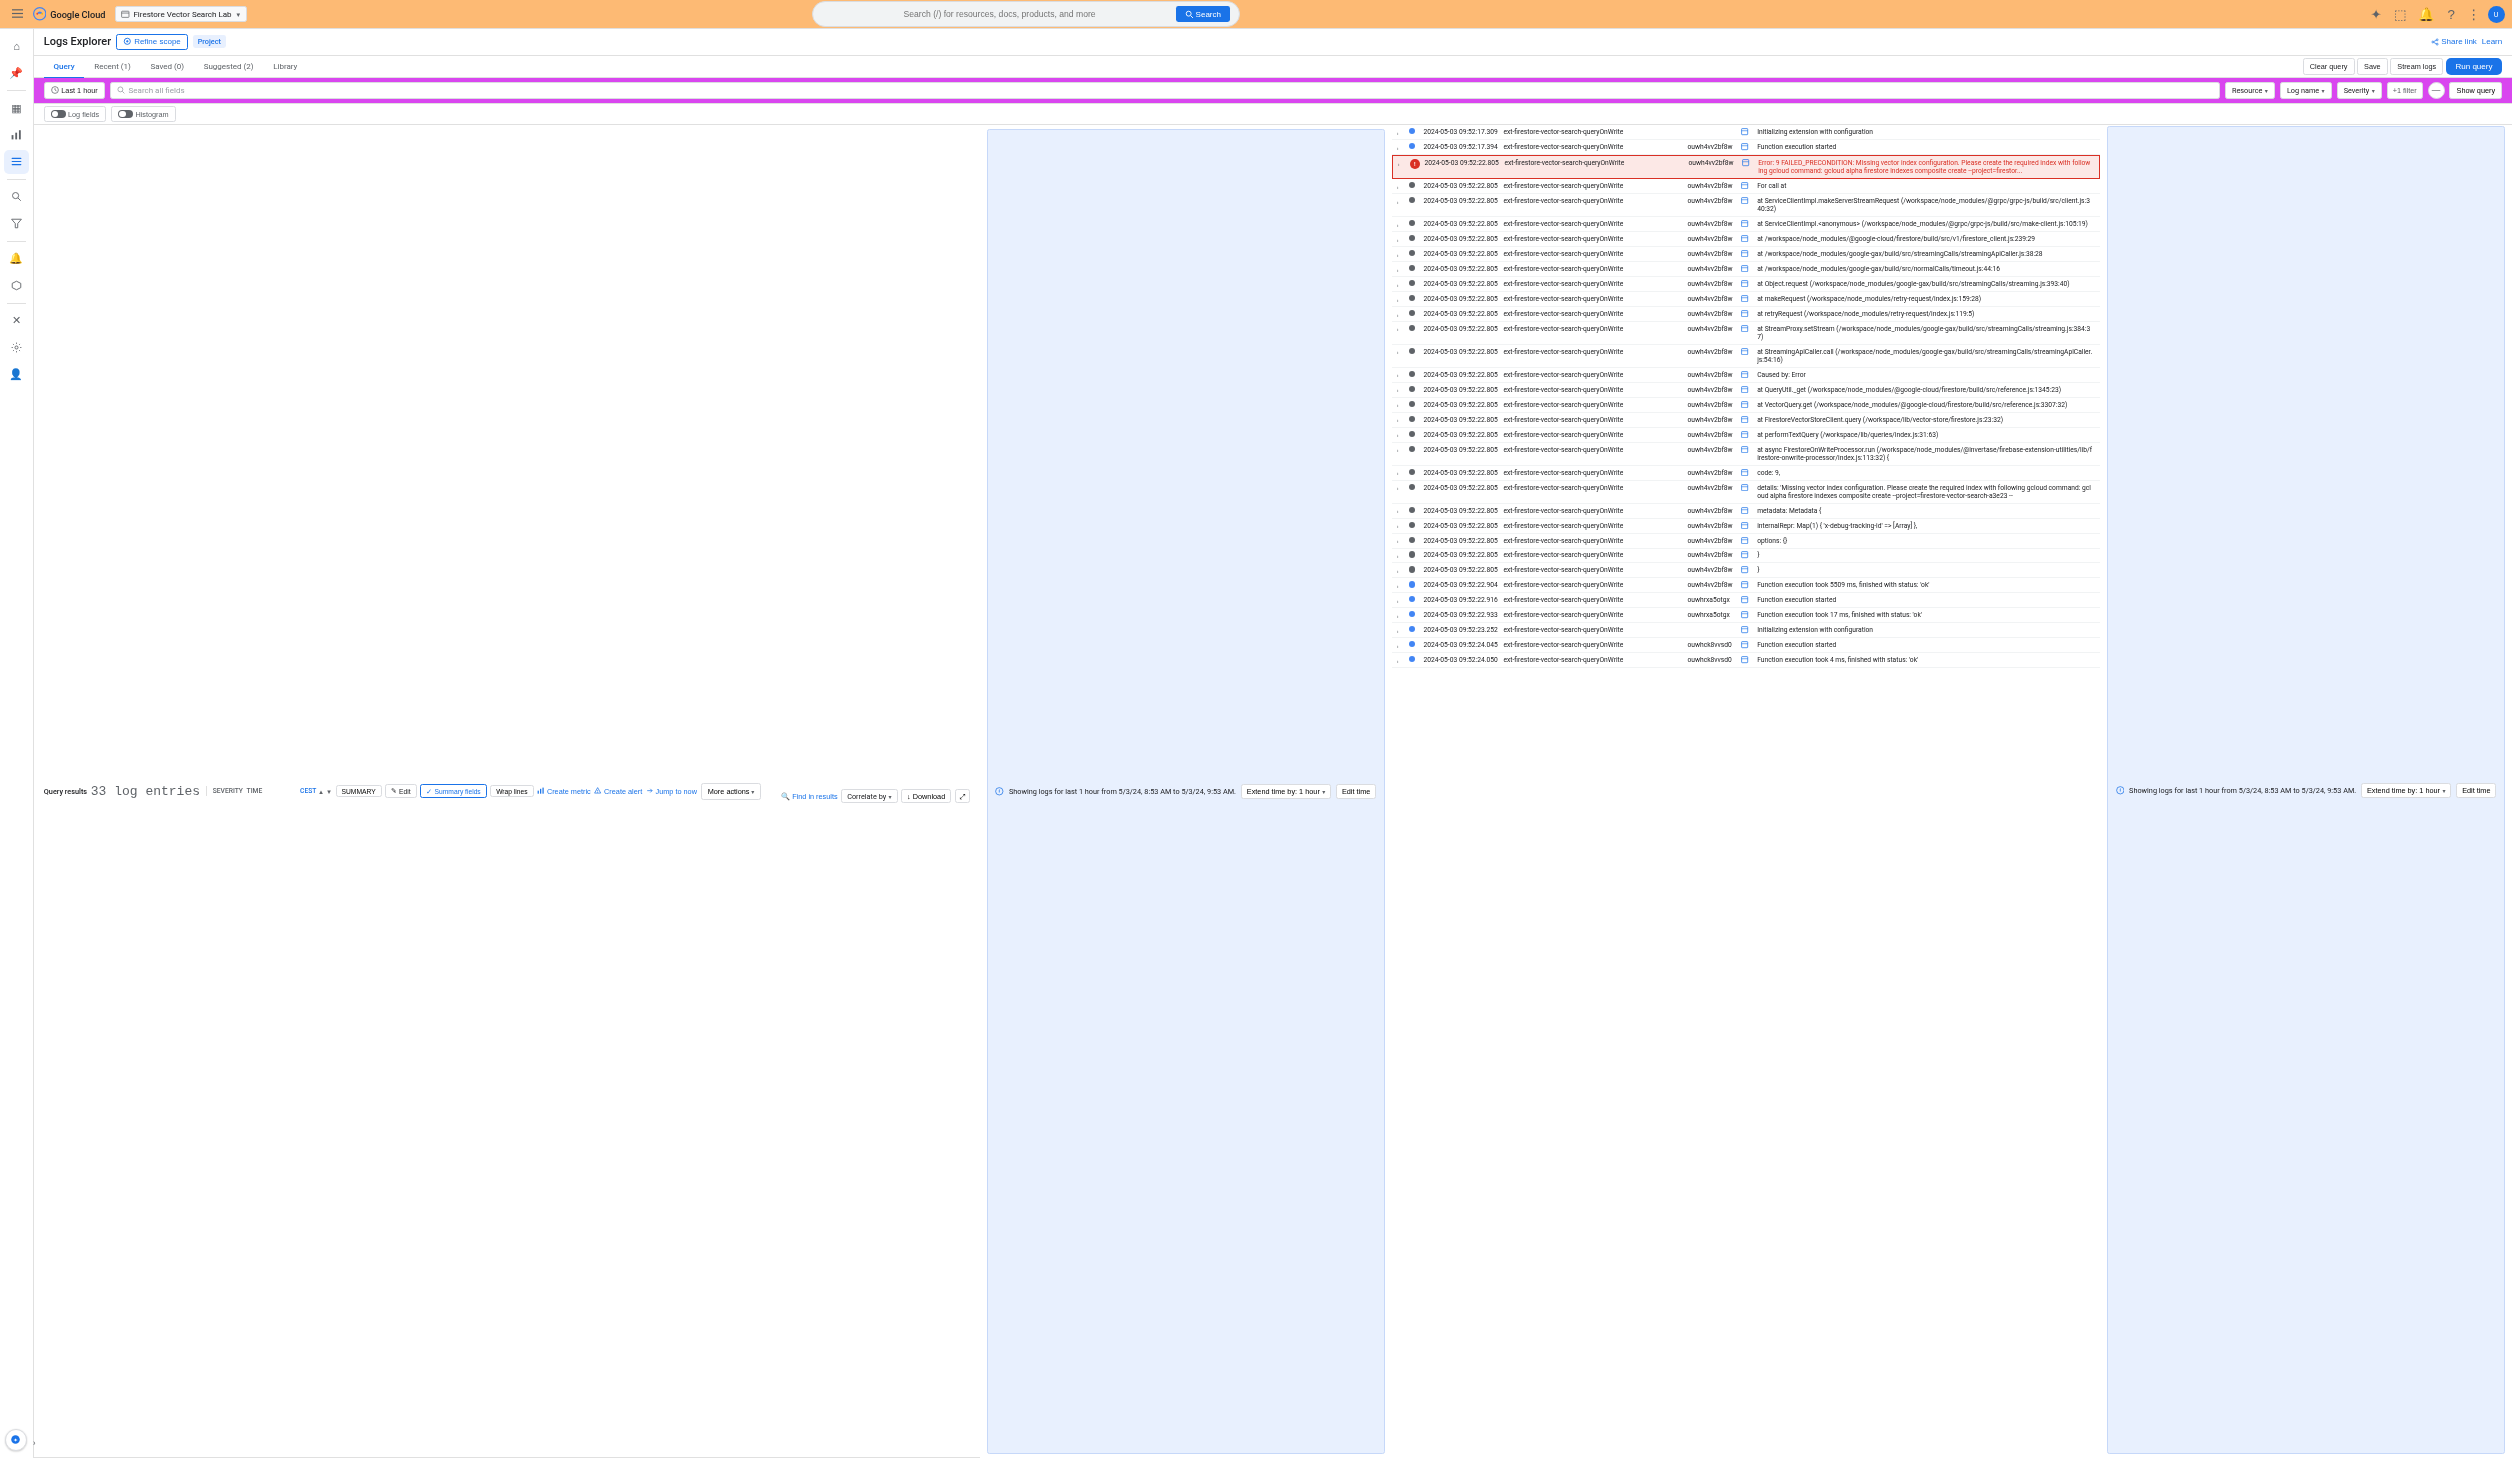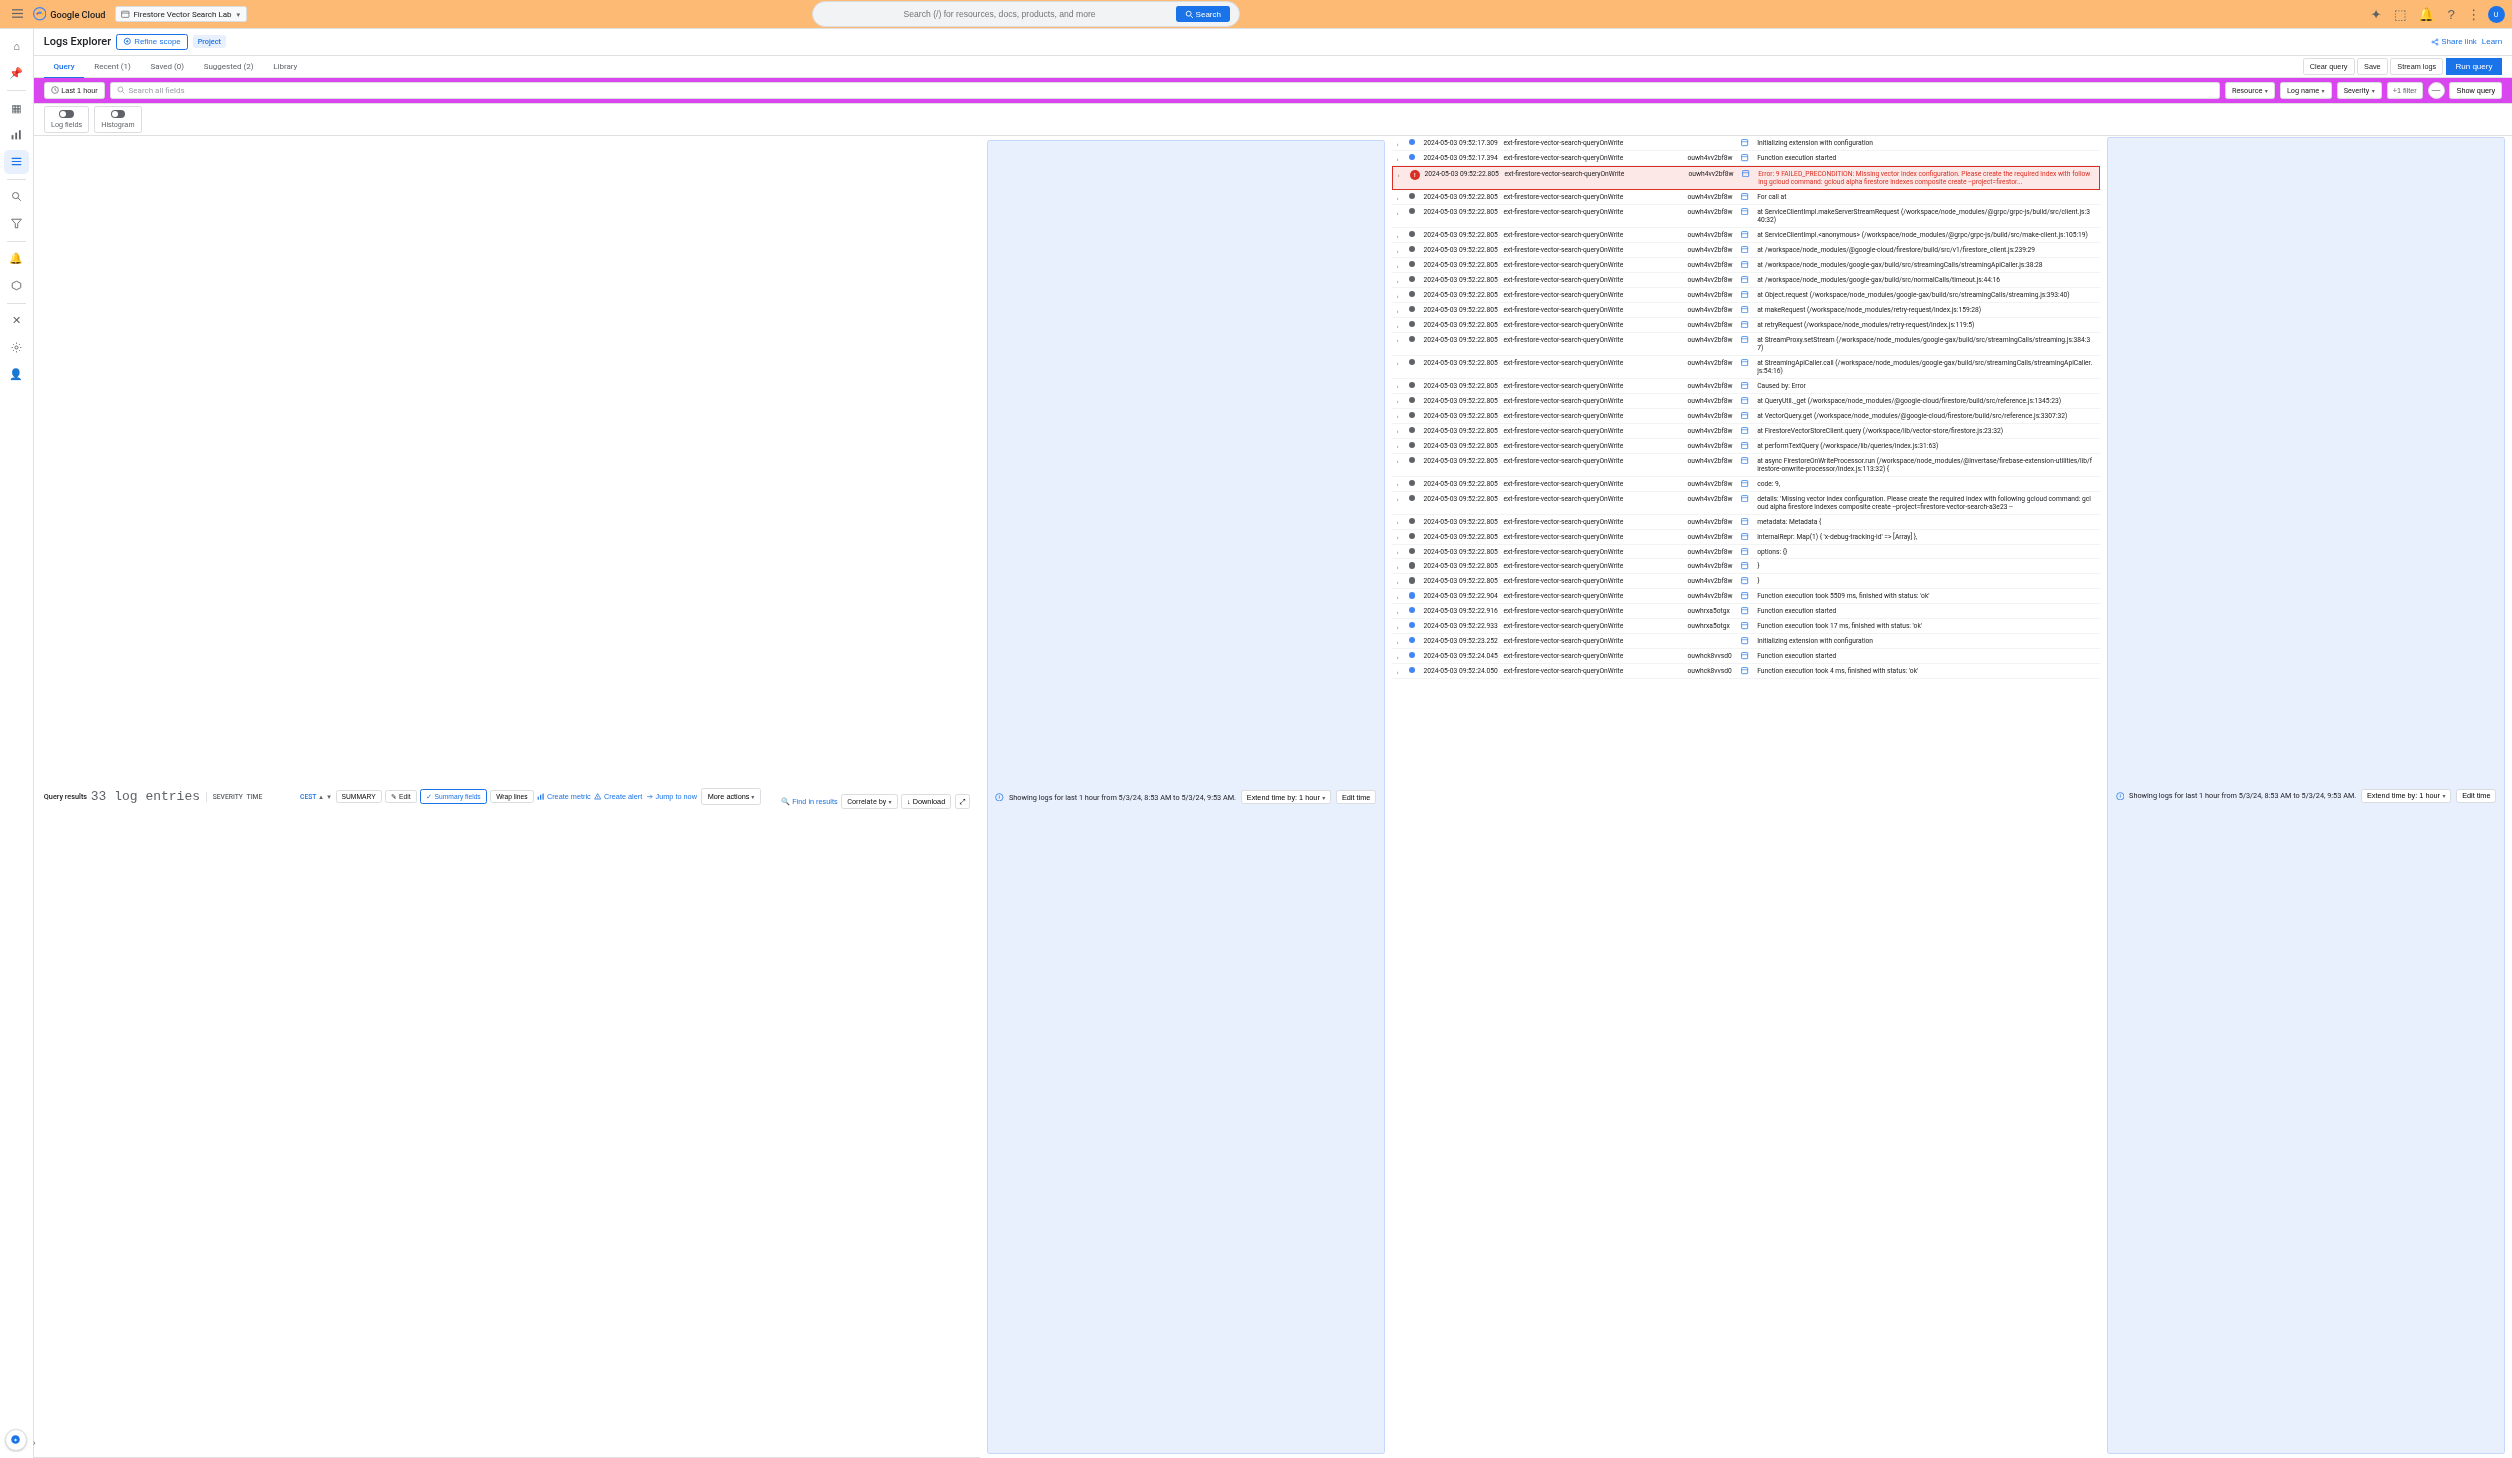--- a/index.html
+++ b/index.html
@@ -95,21 +95,21 @@
     }
     .tab.active { color: #1a73e8; border-bottom-color: #1a73e8; font-weight: 500; }
     .tab-actions { margin-left: auto; display: flex; gap: 2.4px; align-items: center; }
     .tab-action-btn {
       display: flex; align-items: center; gap: 2.4px; padding: 3.1px 6.1px;
       border: 0.6px solid #dadce0; border-radius: 2.4px; cursor: pointer;
       font-size: 7.3px; background: #fff; color: #202124;
     }
     .run-query-btn {
       background: #1a73e8; color: #fff; border: none;
-      border-radius: 0; padding: 4.3px 9.8px; cursor: pointer; font-size: 8px; font-weight: 500;
+      border-radius: 5px; padding: 4.3px 9.8px; cursor: pointer; font-size: 8px; font-weight: 500;
     }
 
     
     .query-toolbar {
       display: flex; align-items: center; padding: 3.7px 9.8px; gap: 4.9px;
       border-bottom: 0.6px solid #e0e0e0; background: #d946ef; flex-wrap: wrap;
     }
     .time-range-btn {
       display: flex; align-items: center; gap: 2.4px;
       border: 0.6px solid #dadce0; border-radius: 2.4px; padding: 3.1px 6.1px;
@@ -139,21 +139,21 @@
     }
 
     
     .sub-toolbar {
       display: flex; align-items: center; padding: 2.4px 9.8px; gap: 4.9px;
       border-bottom: 0.6px solid #e0e0e0; background: #fff;
     }
     .log-toggle-btn {
       display: flex; align-items: center; gap: 2.4px;
       border: 0.6px solid #dadce0; border-radius: 2.4px; padding: 2.4px 6.1px;
-      cursor: pointer; font-size: 7.3px; background: #fff; color: #5f6368; flex-direction: column;
+      cursor: pointer; font-size: 7.3px; background: #fff; color: #5f6368;
     }
     .log-toggle-btn .toggle-circle {
       width: 14.7px; height: 8.6px; background: #5f6368; border-radius: 4.3px;
       display: flex; align-items: center; padding: 0 1.2px;
     }
     .toggle-dot { width: 6.1px; height: 6.1px; border-radius: 50%; background: #fff; }
 
     
     .results-area { flex: 1; overflow: hidden; display: flex; flex-direction: row; }
     

